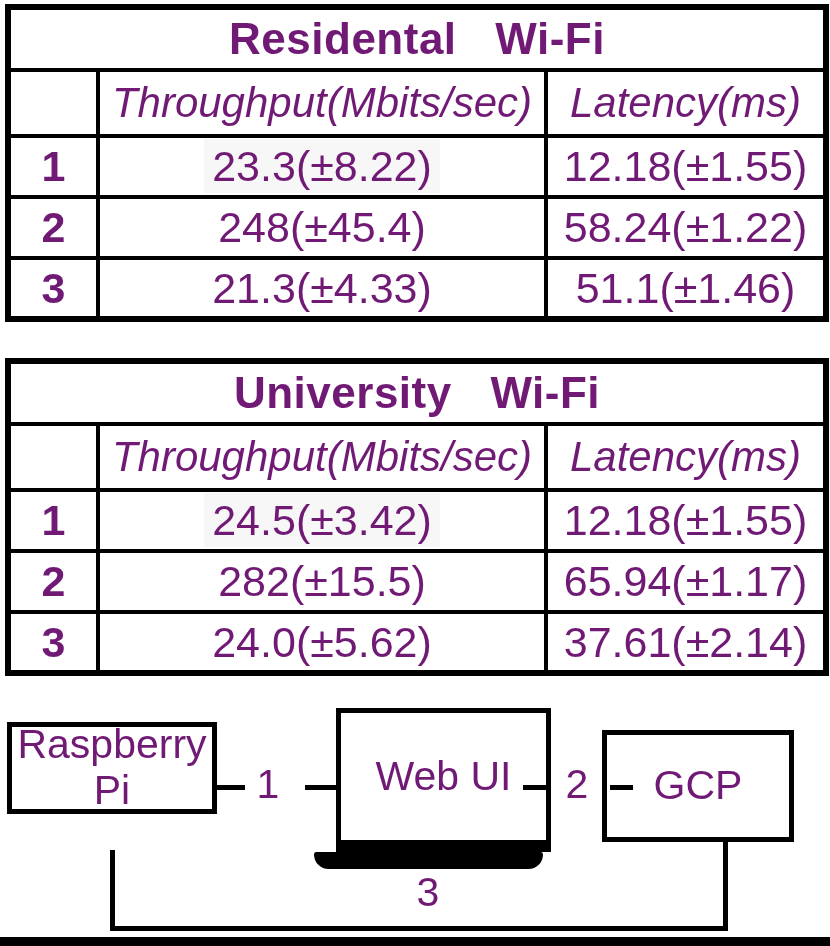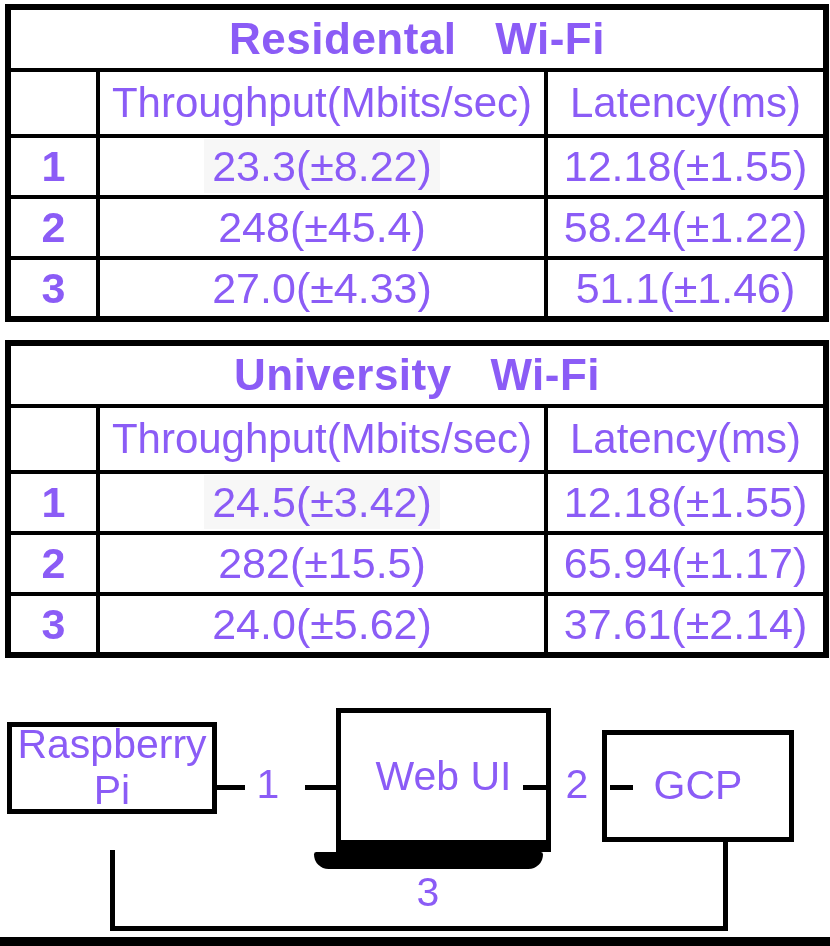--- a/index.html
+++ b/index.html
@@ -2,36 +2,36 @@
 <html><head>
 <meta charset="utf-8">
 <style>
   html, body { margin: 0; padding: 0; background: #ffffff; }
   .canvas {
     position: relative;
     width: 830px;
     height: 946px;
     background: #ffffff;
     font-family: "Liberation Sans", sans-serif;
-    color: #8b5cf6;
+    color: #701a75;
     overflow: hidden;
   }
 
   
   table.data-table {
     position: absolute;
     left: 5px;
     width: 818px;
     border-collapse: collapse;
     table-layout: fixed;
     background: #fff;
     border: 6px solid #000;
   }
   #table-0 { top: 4px; }
-  #table-1 { top: 340px; }
+  #table-1 { top: 358px; }
   table.data-table th, table.data-table td {
     border: 4px solid #000;
     text-align: center;
     vertical-align: middle;
     padding: 0;
     overflow: hidden;
     white-space: nowrap;
   }
   .col-num { width: 90px; }
   .col-thr { width: 448px; }
@@ -40,20 +40,21 @@
     height: 58px;
     font-size: 44px;
     font-weight: bold;
     word-spacing: 26px;
     letter-spacing: 0.5px;
   }
   tr.head th {
     height: 62px;
     font-size: 42px;
     font-weight: normal;
+    font-style: italic;
   }
   tr.datarow { height: 61px; }
   tr.datarow td { font-size: 43px; }
   td.rownum { font-weight: bold; font-size: 40px; }
   span.hl { background: #f7f7f7; padding: 3px 8px; }
 
   
   .node {
     position: absolute;
     background: #fff;
@@ -137,21 +138,21 @@
         <td><span class="hl">23.3(±8.22)</span></td>
         <td>12.18(±1.55)</td>
       </tr>
       <tr class="datarow">
         <td class="rownum">2</td>
         <td>248(±45.4)</td>
         <td>58.24(±1.22)</td>
       </tr>
       <tr class="datarow">
         <td class="rownum">3</td>
-        <td>27.0(±4.33)</td>
+        <td>21.3(±4.33)</td>
         <td>51.1(±1.46)</td>
       </tr>
     </tbody>
   </table>
 
   <table class="data-table" id="table-1">
     <colgroup>
         <col class="col-num">
         <col class="col-thr">
         <col class="col-lat">

